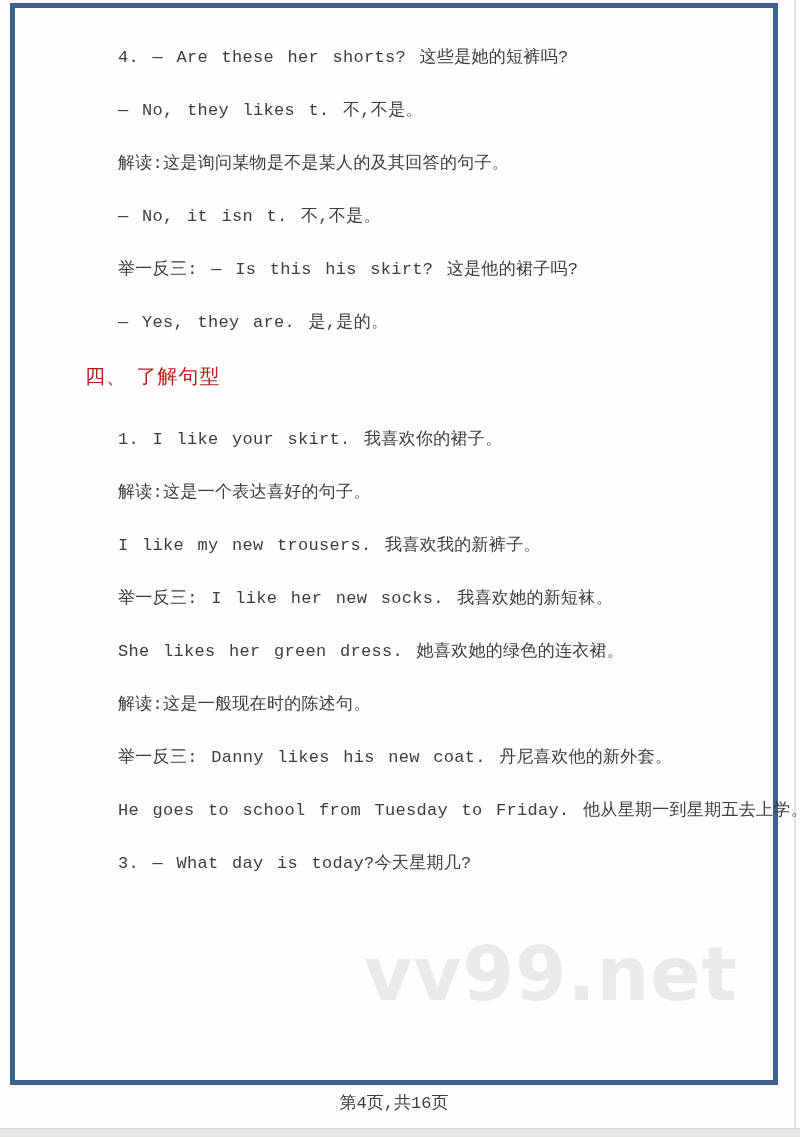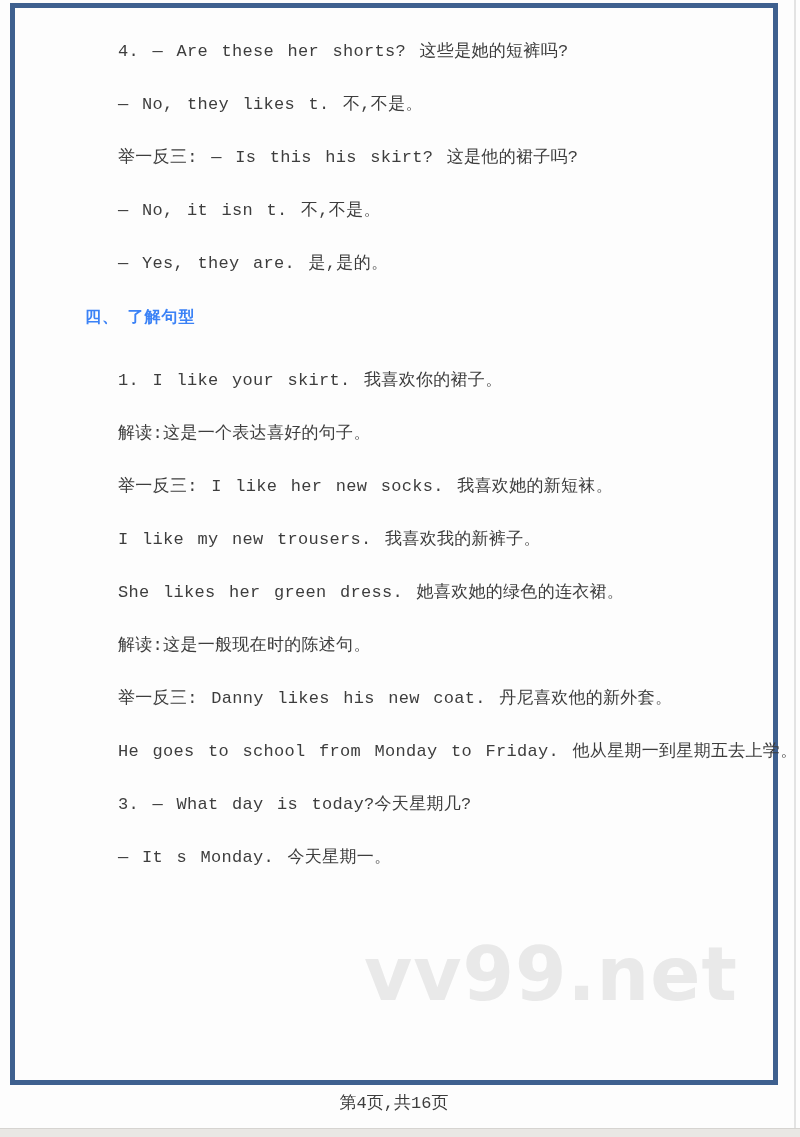--- a/index.html
+++ b/index.html
@@ -35,38 +35,38 @@
     font-size: 74px;
     font-weight: 800;
     letter-spacing: 1px;
     color: #e9e9e9;
     z-index: 1;
     user-select: none;
   }
 
   .content {
     position: absolute;
-    left: 118px; top: 43px;
+    left: 118px; top: 49px;
     width: 650px;
     z-index: 2;
   }
   .content p {
     font-size: 17px;
     line-height: 18px;
     color: #3d3d3d;
     letter-spacing: 0.3px;
     word-spacing: 3px;
     margin: 0 0 35px 0;
     white-space: nowrap;
   }
   .content p.section-heading {
-    color: #3b82f6;
-    font-weight: bold;
+    color: #b91c1c;
+    font-weight: normal;
     font-family: "Liberation Sans", "DejaVu Sans", sans-serif;
-    font-size: 16px;
+    font-size: 20px;
     letter-spacing: 1px;
     margin-left: -33px;
     margin-top: 4px;
     margin-bottom: 46px;
   }
 
   .footer {
     position: absolute;
     left: 0; top: 1091px;
     width: 788px;
@@ -91,33 +91,33 @@
 <div class="page">
 
   <div class="page-border"></div>
   <div class="right-edge-line"></div>
 
   <div class="watermark">vv99.net</div>
 
   <div class="content">
     <p>4. — Are these her shorts? 这些是她的短裤吗?</p>
     <p>— No, they likes t. 不,不是。</p>
+    <p>解读:这是询问某物是不是某人的及其回答的句子。</p>
+    <p>— No, it isn t. 不,不是。</p>
     <p>举一反三: — Is this his skirt? 这是他的裙子吗?</p>
-    <p>— No, it isn t. 不,不是。</p>
     <p>— Yes, they are. 是,是的。</p>
     <p class="section-heading">四、 了解句型</p>
     <p>1. I like your skirt. 我喜欢你的裙子。</p>
     <p>解读:这是一个表达喜好的句子。</p>
+    <p>I like my new trousers. 我喜欢我的新裤子。</p>
     <p>举一反三: I like her new socks. 我喜欢她的新短袜。</p>
-    <p>I like my new trousers. 我喜欢我的新裤子。</p>
     <p>She likes her green dress. 她喜欢她的绿色的连衣裙。</p>
     <p>解读:这是一般现在时的陈述句。</p>
     <p>举一反三: Danny likes his new coat. 丹尼喜欢他的新外套。</p>
-    <p>He goes to school from Monday to Friday. 他从星期一到星期五去上学。</p>
+    <p>He goes to school from Tuesday to Friday. 他从星期一到星期五去上学。</p>
     <p>3. — What day is today?今天星期几?</p>
-    <p>— It s Monday. 今天星期一。</p>
   </div>
 
   <div class="footer">第4页,共16页</div>
 
   <div class="bottom-strip"></div>
 
 </div>
 
 </body></html>

